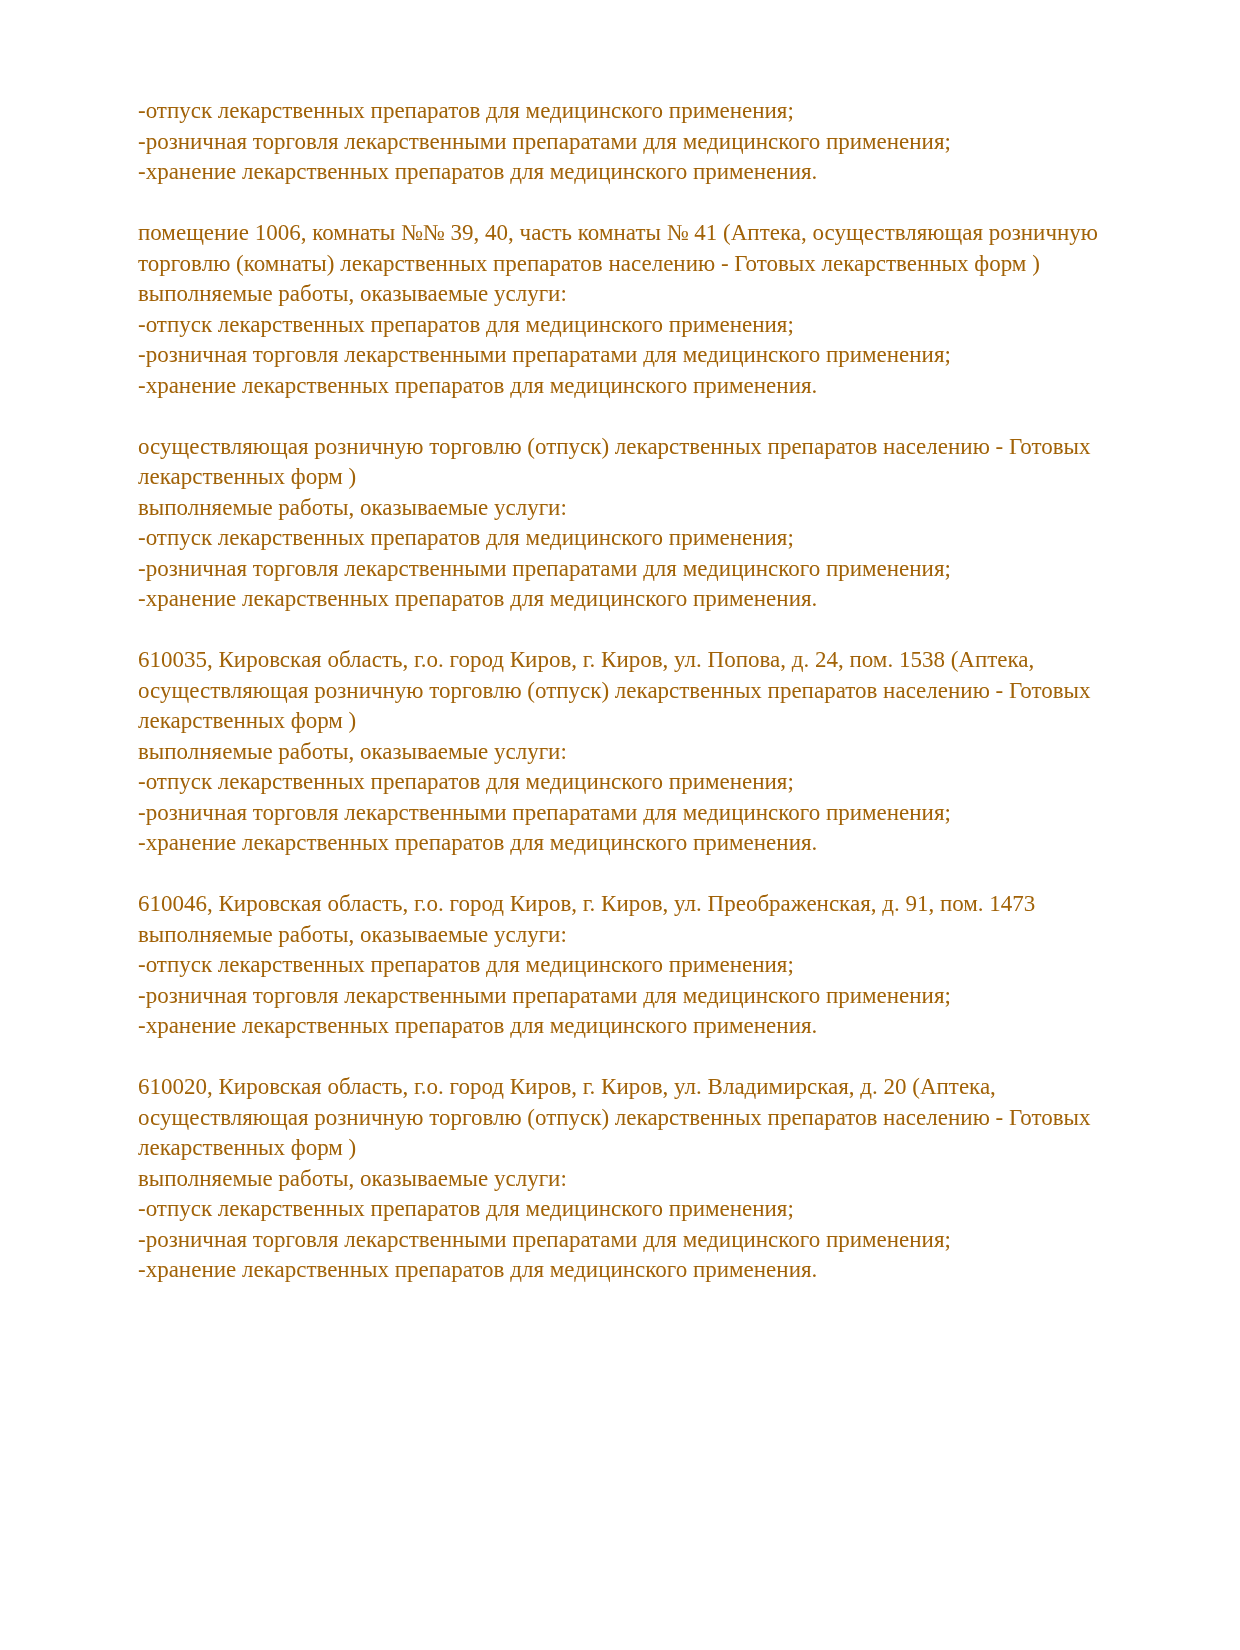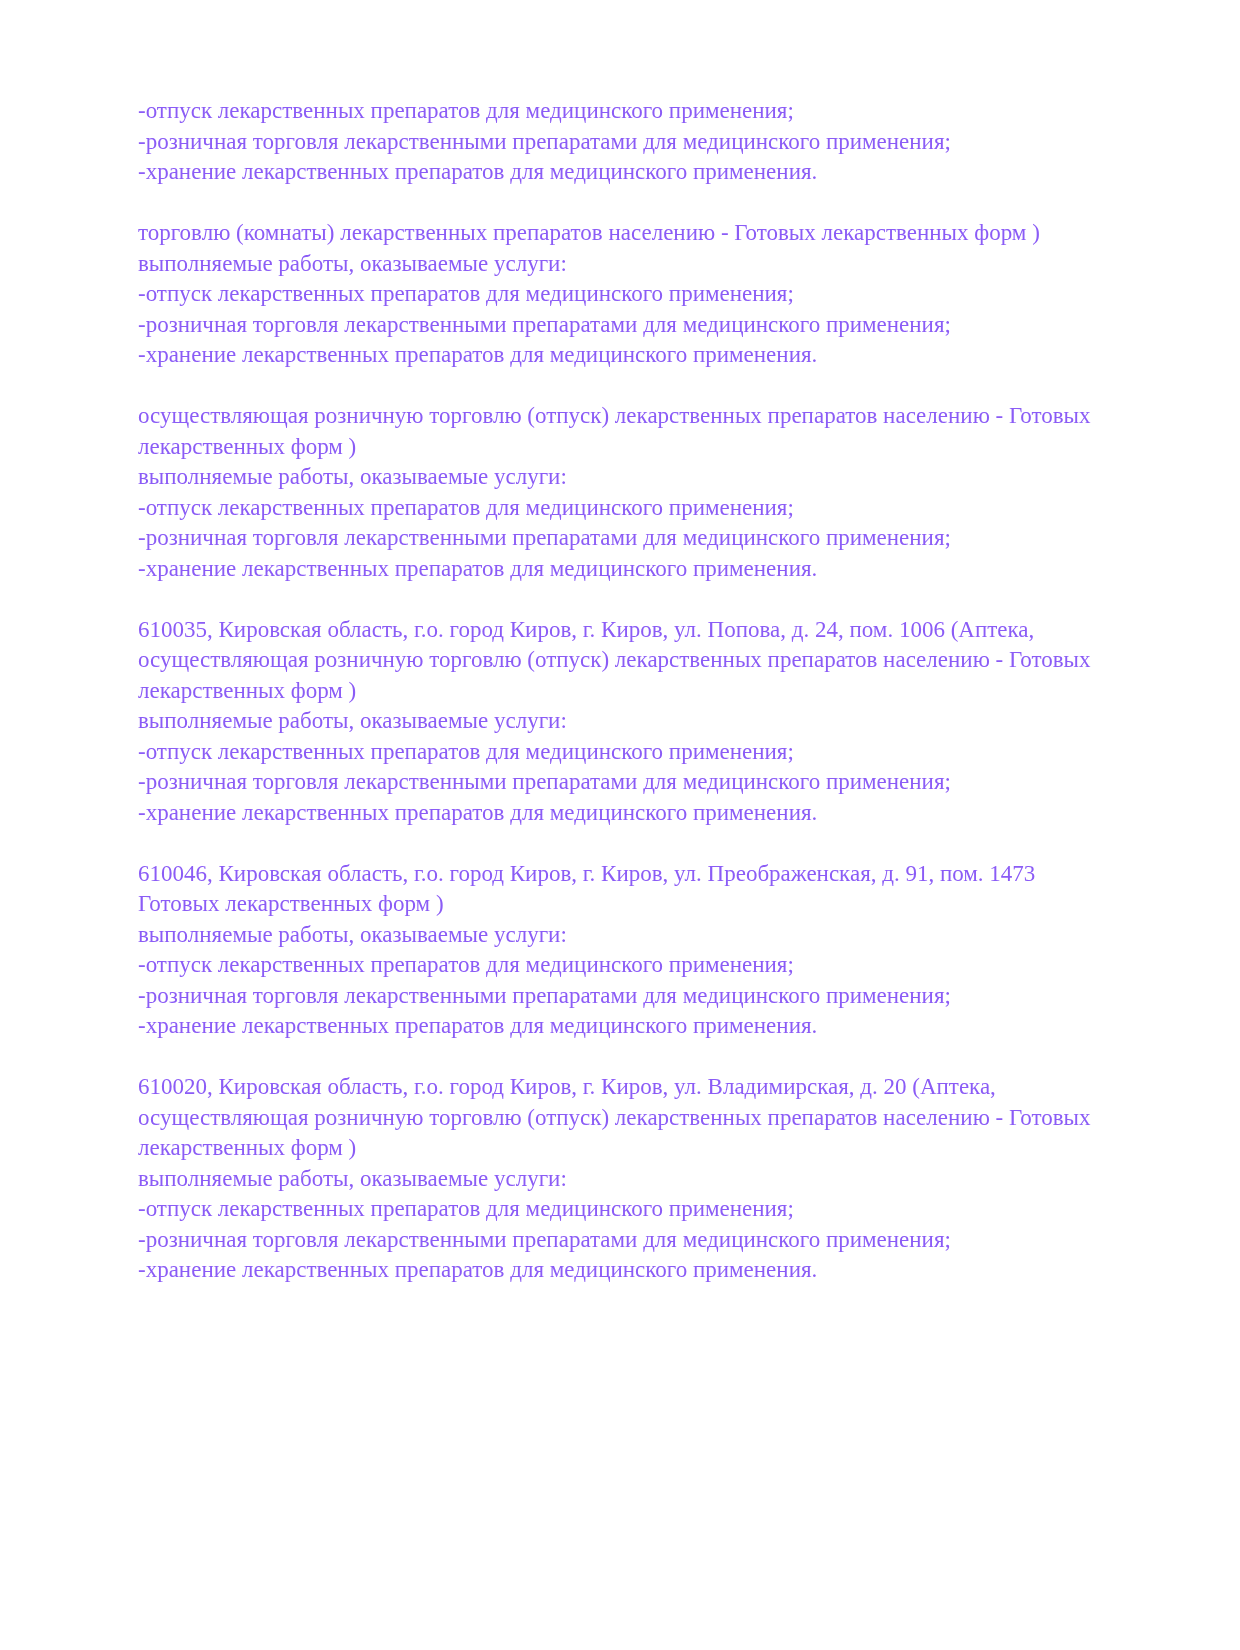--- a/index.html
+++ b/index.html
@@ -33,53 +33,53 @@
   }
   .line {
     white-space: pre;
     height: 30.5px;
   }
 </style>
 </head>
 <body>
 
 <div class="page">
-  <div class="doc-body" id="doc-body" style="color: #8b5cf6;">
+  <div class="doc-body" id="doc-body" style="color: #a16207;">
       <div class="paragraph">
         <div class="line">-отпуск лекарственных препаратов для медицинского применения;</div>
         <div class="line">-розничная торговля лекарственными препаратами для медицинского применения;</div>
         <div class="line">-хранение лекарственных препаратов для медицинского применения.</div>
       </div>
       <div class="paragraph">
+        <div class="line">помещение 1006, комнаты №№ 39, 40, часть комнаты № 41 (Аптека, осуществляющая розничную</div>
         <div class="line">торговлю (комнаты) лекарственных препаратов населению - Готовых лекарственных форм )</div>
         <div class="line">выполняемые работы, оказываемые услуги:</div>
         <div class="line">-отпуск лекарственных препаратов для медицинского применения;</div>
         <div class="line">-розничная торговля лекарственными препаратами для медицинского применения;</div>
         <div class="line">-хранение лекарственных препаратов для медицинского применения.</div>
       </div>
       <div class="paragraph">
         <div class="line">осуществляющая розничную торговлю (отпуск) лекарственных препаратов населению - Готовых</div>
         <div class="line">лекарственных форм )</div>
         <div class="line">выполняемые работы, оказываемые услуги:</div>
         <div class="line">-отпуск лекарственных препаратов для медицинского применения;</div>
         <div class="line">-розничная торговля лекарственными препаратами для медицинского применения;</div>
         <div class="line">-хранение лекарственных препаратов для медицинского применения.</div>
       </div>
       <div class="paragraph">
-        <div class="line">610035, Кировская область, г.о. город Киров, г. Киров, ул. Попова, д. 24, пом. 1006 (Аптека,</div>
+        <div class="line">610035, Кировская область, г.о. город Киров, г. Киров, ул. Попова, д. 24, пом. 1538 (Аптека,</div>
         <div class="line">осуществляющая розничную торговлю (отпуск) лекарственных препаратов населению - Готовых</div>
         <div class="line">лекарственных форм )</div>
         <div class="line">выполняемые работы, оказываемые услуги:</div>
         <div class="line">-отпуск лекарственных препаратов для медицинского применения;</div>
         <div class="line">-розничная торговля лекарственными препаратами для медицинского применения;</div>
         <div class="line">-хранение лекарственных препаратов для медицинского применения.</div>
       </div>
       <div class="paragraph">
         <div class="line">610046, Кировская область, г.о. город Киров, г. Киров, ул. Преображенская, д. 91, пом. 1473</div>
-        <div class="line">Готовых лекарственных форм )</div>
         <div class="line">выполняемые работы, оказываемые услуги:</div>
         <div class="line">-отпуск лекарственных препаратов для медицинского применения;</div>
         <div class="line">-розничная торговля лекарственными препаратами для медицинского применения;</div>
         <div class="line">-хранение лекарственных препаратов для медицинского применения.</div>
       </div>
       <div class="paragraph">
         <div class="line">610020, Кировская область, г.о. город Киров, г. Киров, ул. Владимирская, д. 20 (Аптека,</div>
         <div class="line">осуществляющая розничную торговлю (отпуск) лекарственных препаратов населению - Готовых</div>
         <div class="line">лекарственных форм )</div>
         <div class="line">выполняемые работы, оказываемые услуги:</div>

